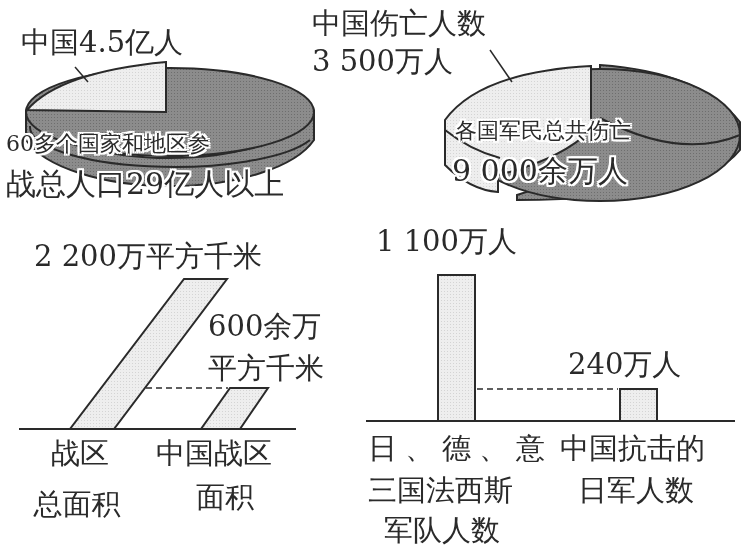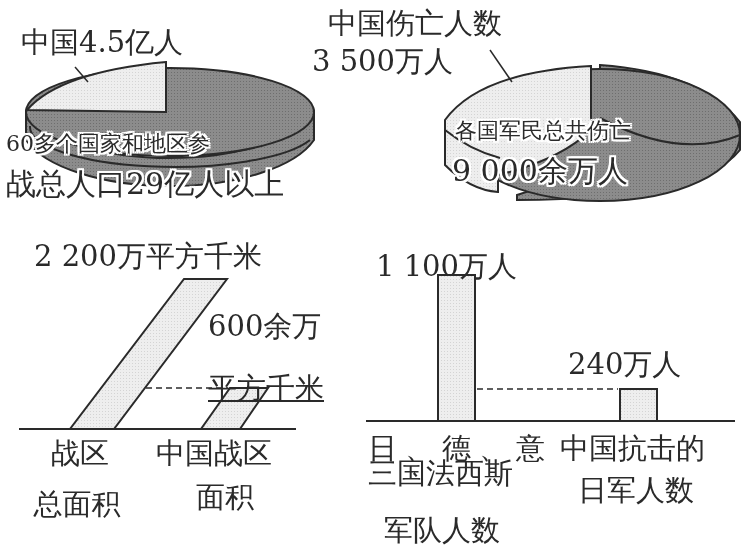--- a/index.html
+++ b/index.html
@@ -65,32 +65,32 @@
     <rect x="438" y="275" width="37" height="146" fill="url(#lightdots)" stroke="#2a2a2a" stroke-width="2"></rect>
     <rect x="620" y="389" width="37" height="32" fill="url(#lightdots)" stroke="#2a2a2a" stroke-width="2"></rect>
     <line x1="477" y1="389" x2="618" y2="389" stroke="#2a2a2a" stroke-width="1.5" stroke-dasharray="6,4"></line>
   </g>
 </svg>
 
 <div class="abs lbl" style="left:21px; top:26px;">中国4.5亿人</div>
 <div class="abs lbl outline" style="left:6px; top:128px; font-size:22px;">60多个国家和地区参</div>
 <div class="abs lbl outline" style="left:6px; top:168px; font-size:30px;">战总人口29亿人以上</div>
 
-<div class="abs lbl" style="left:312px; top:7px;margin-left:16px;">中国伤亡人数</div>
+<div class="abs lbl" style="left:312px; top:7px;">中国伤亡人数</div>
 <div class="abs lbl" style="left:312px; top:45px;">3 500万人</div>
 <div class="abs lbl outline" style="left:455px; top:115px; font-size:22px;">各国军民总共伤亡</div>
 <div class="abs lbl outline" style="left:452px; top:155px; font-size:30px;">9 000余万人</div>
 
 <div class="abs lbl" style="left:34px; top:240px;">2 200万平方千米</div>
 <div class="abs lbl" style="left:208px; top:310px;">600余万</div>
-<div class="abs lbl" style="left:208px; top:372px;text-decoration:underline;">平方千米</div>
+<div class="abs lbl" style="left:208px; top:352px;">平方千米</div>
 <div class="abs lbl center" style="left:40px; top:437px; width:80px;">战区</div>
 <div class="abs lbl center" style="left:22px; top:488px; width:110px;">总面积</div>
 <div class="abs lbl" style="left:156px; top:437px;">中国战区</div>
 <div class="abs lbl center" style="left:180px; top:452px; width:90px;margin-top:29px;">面积</div>
 
-<div class="abs lbl" style="left:376px; top:250px;text-align:center;">1 100万人</div>
+<div class="abs lbl" style="left:376px; top:225px;text-align:center;">1 100万人</div>
 <div class="abs lbl" style="left:568px; top:348px;">240万人</div>
 <div class="abs lbl" style="left:368px; top:432px; letter-spacing:8px;">日、德、意</div>
-<div class="abs lbl" style="left:368px; top:457px;">三国法西斯</div>
+<div class="abs lbl" style="left:368px; top:474px;">三国法西斯</div>
 <div class="abs lbl" style="left:384px; top:514px;">军队人数</div>
 <div class="abs lbl" style="left:560px; top:432px;">中国抗击的</div>
 <div class="abs lbl" style="left:578px; top:474px;">日军人数</div>
 
 </body></html>

